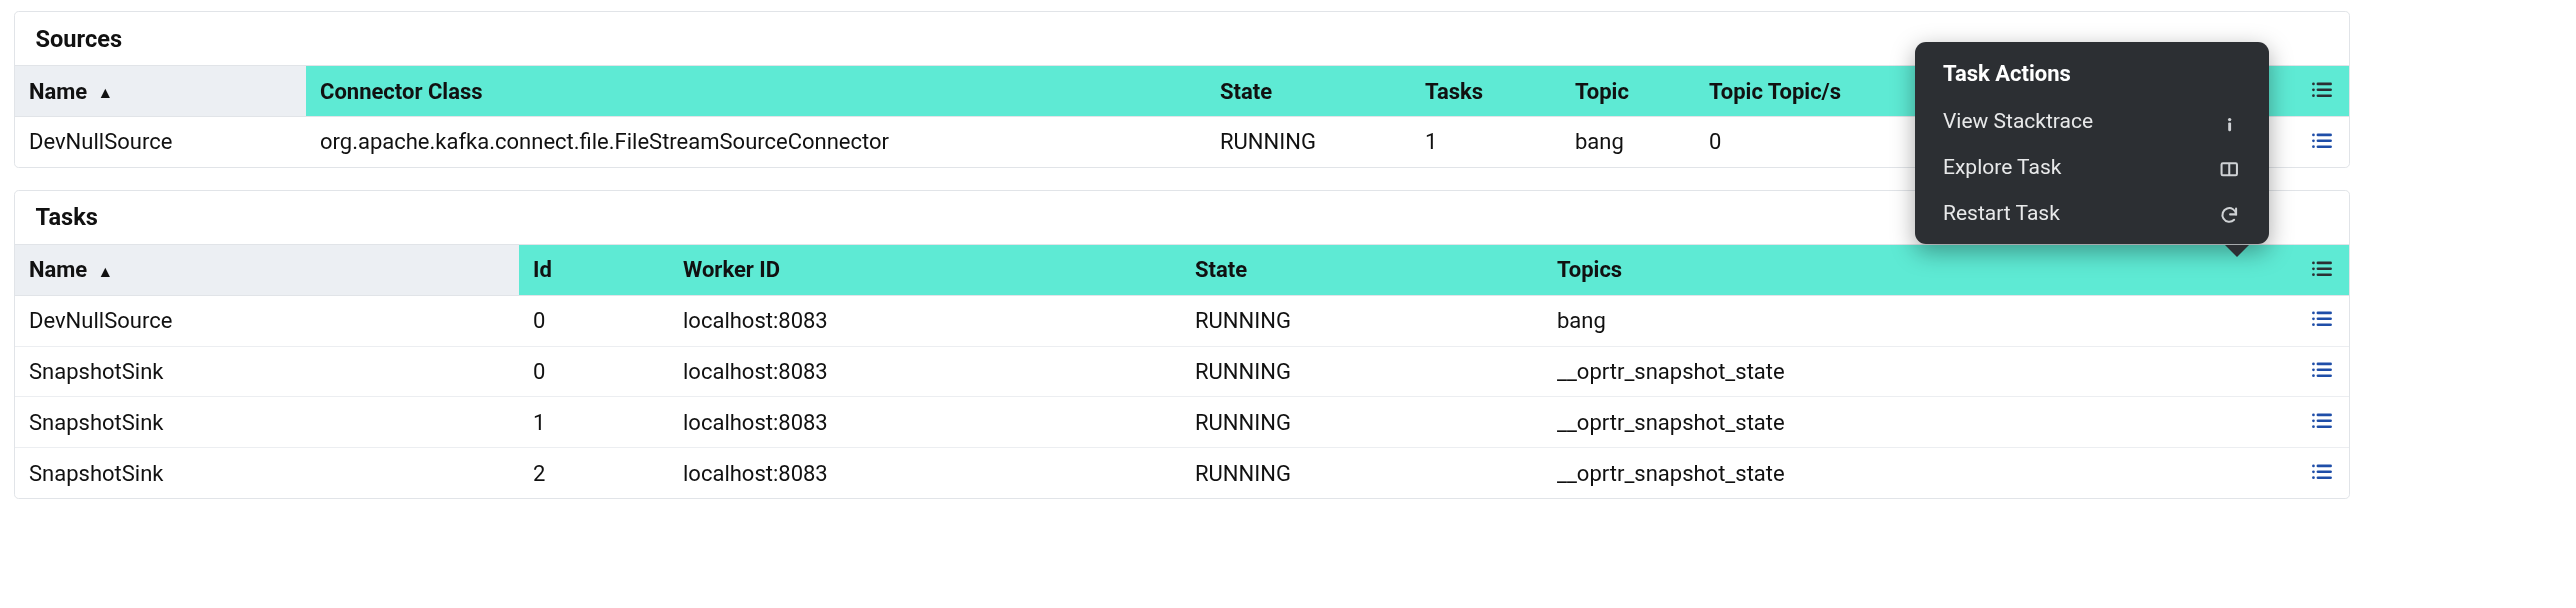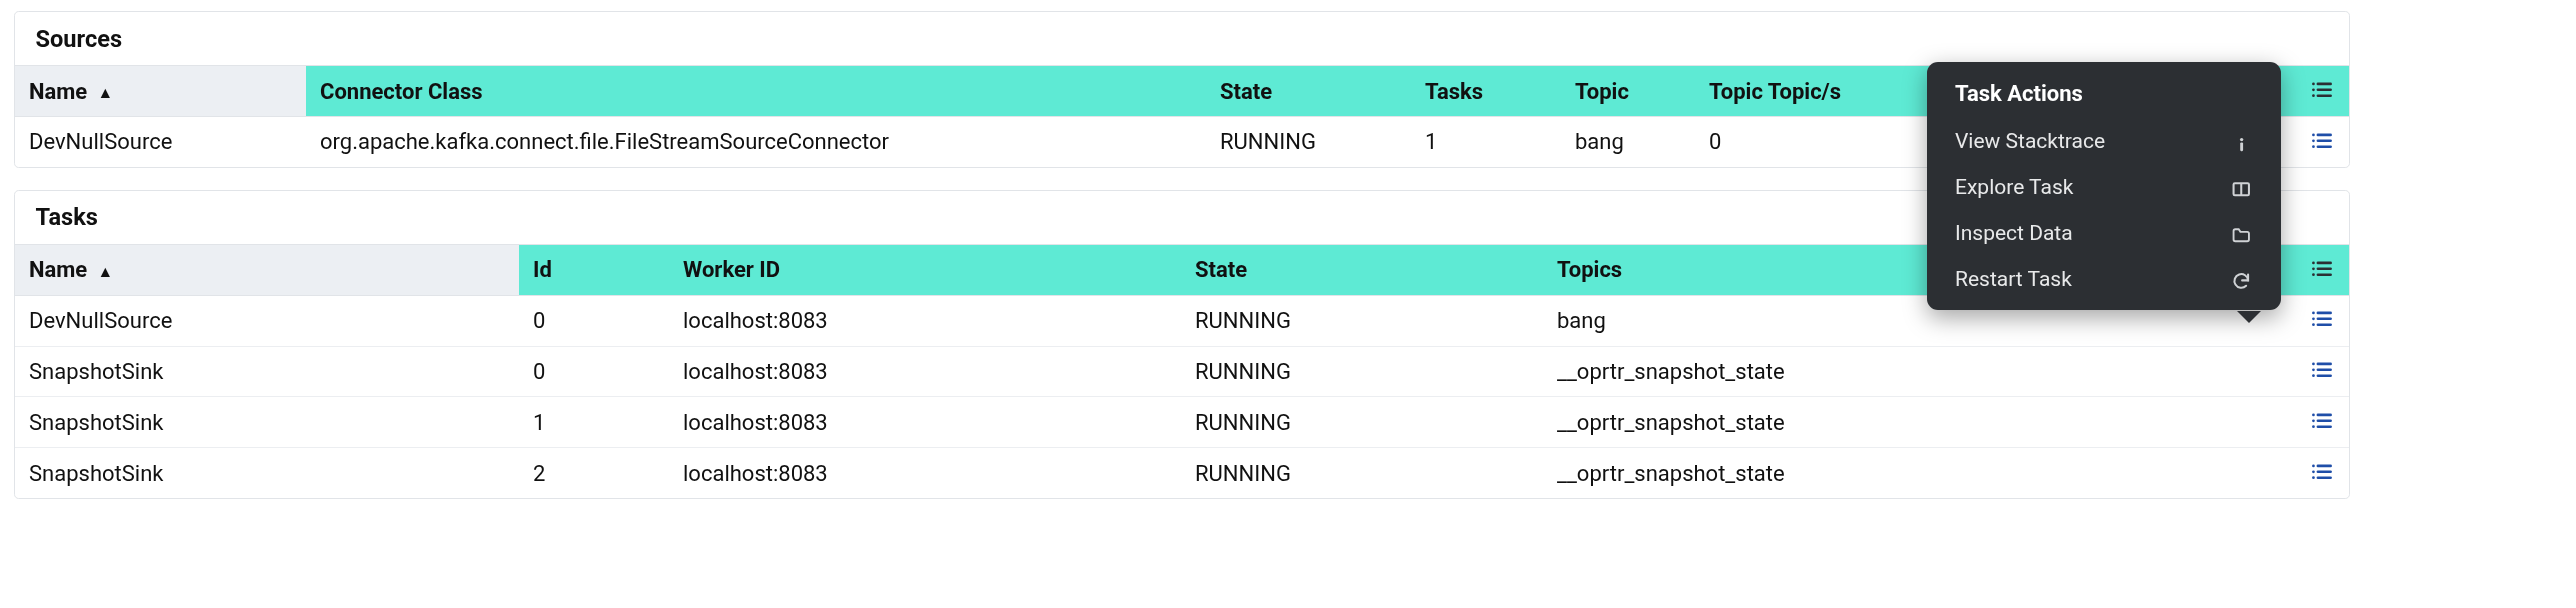--- a/index.html
+++ b/index.html
@@ -68,29 +68,28 @@
     justify-content: center;
     width: 28px;
     height: 28px;
     cursor: pointer;
     color: #1f4ea8;
   }
   .icon-btn.gray { color: #2b2f33; }
   .popover {
     position: absolute;
     top: 30px;
-    right: 68px;
+    right: 80px;
     width: 354px;
     background: #2c2f33;
     color: #fff;
     border-radius: 11px;
     padding: 14px 0 7.9px 0;
     box-shadow: 0 7.9px 23.6px rgba(0,0,0,0.35);
     z-index: 100;
-    margin-top: 20px;
   }
   .popover::after {
     content: "";
     position: absolute;
     bottom: -12.6px;
     right: 20.5px;
     border-left: 12.6px solid transparent;
     border-right: 12.6px solid transparent;
     border-top: 12.6px solid #2c2f33;
   }
@@ -201,28 +200,20 @@
       <div class="popover-item">
         <span class="pi-label">Explore Task</span>
         <span class="pi-icon">
           <svg width="20.5" height="20.5" viewBox="0 0 24 24" fill="none" stroke="currentColor" stroke-width="2.4">
               <rect x="3" y="5" width="18" height="14" rx="1.5"></rect>
               <line x1="12" y1="5" x2="12" y2="19"></line>
             </svg>
         </span>
       </div>
       <div class="popover-item">
-        <span class="pi-label">Inspect Data</span>
-        <span class="pi-icon">
-          <svg width="20.5" height="20.5" viewBox="0 0 24 24" fill="none" stroke="currentColor" stroke-width="2.2">
-              <path d="M3 7a2 2 0 0 1 2-2h4l2 3h8a2 2 0 0 1 2 2v7a2 2 0 0 1-2 2H5a2 2 0 0 1-2-2V7z"></path>
-            </svg>
-        </span>
-      </div>
-      <div class="popover-item">
         <span class="pi-label">Restart Task</span>
         <span class="pi-icon">
           <svg width="20.5" height="20.5" viewBox="0 0 24 24" fill="none" stroke="currentColor" stroke-width="2.4" stroke-linecap="round">
               <path d="M20 11a8 8 0 1 0-2.3 6.3"></path>
               <polyline points="20 4 20 11 13 11"></polyline>
             </svg>
         </span>
       </div>
     </div>
   </div>

